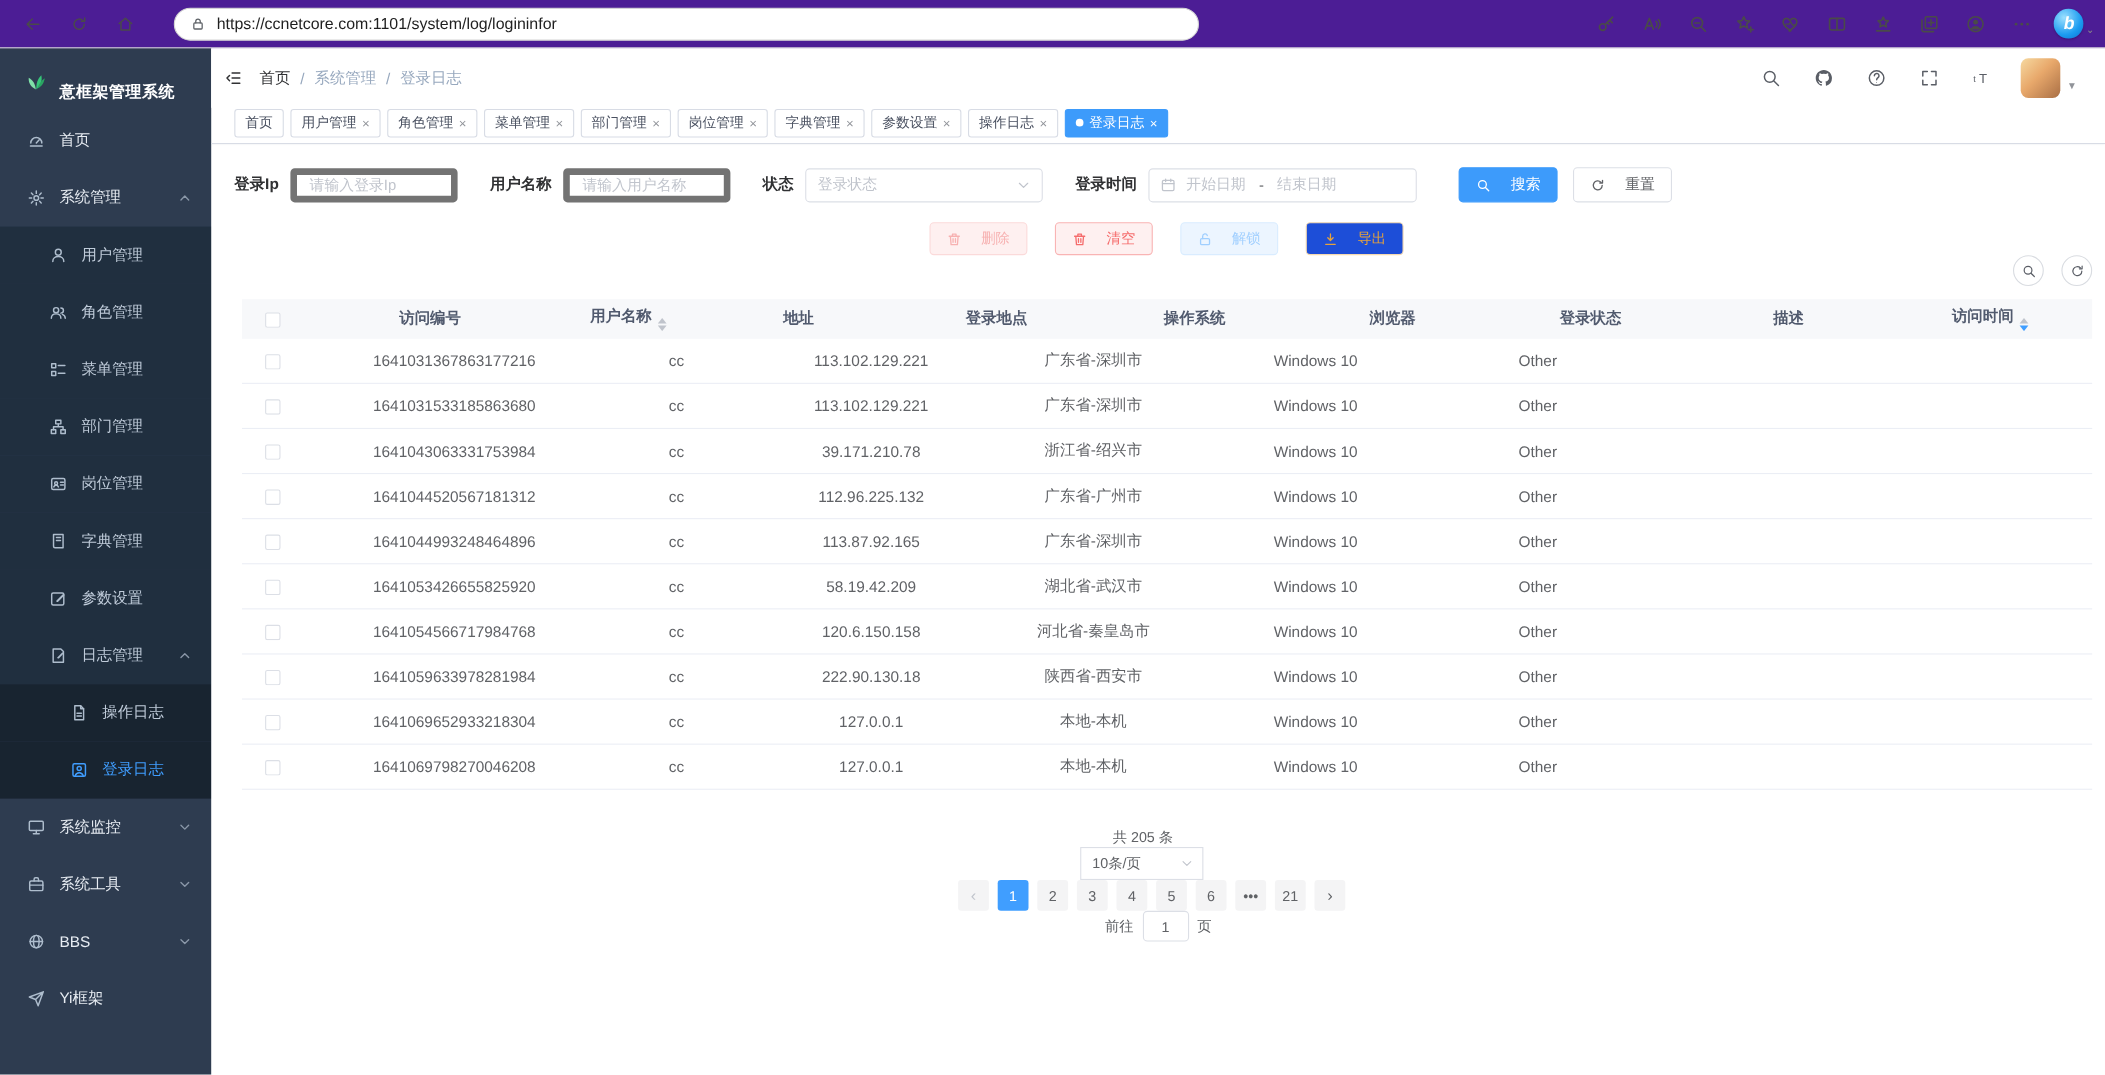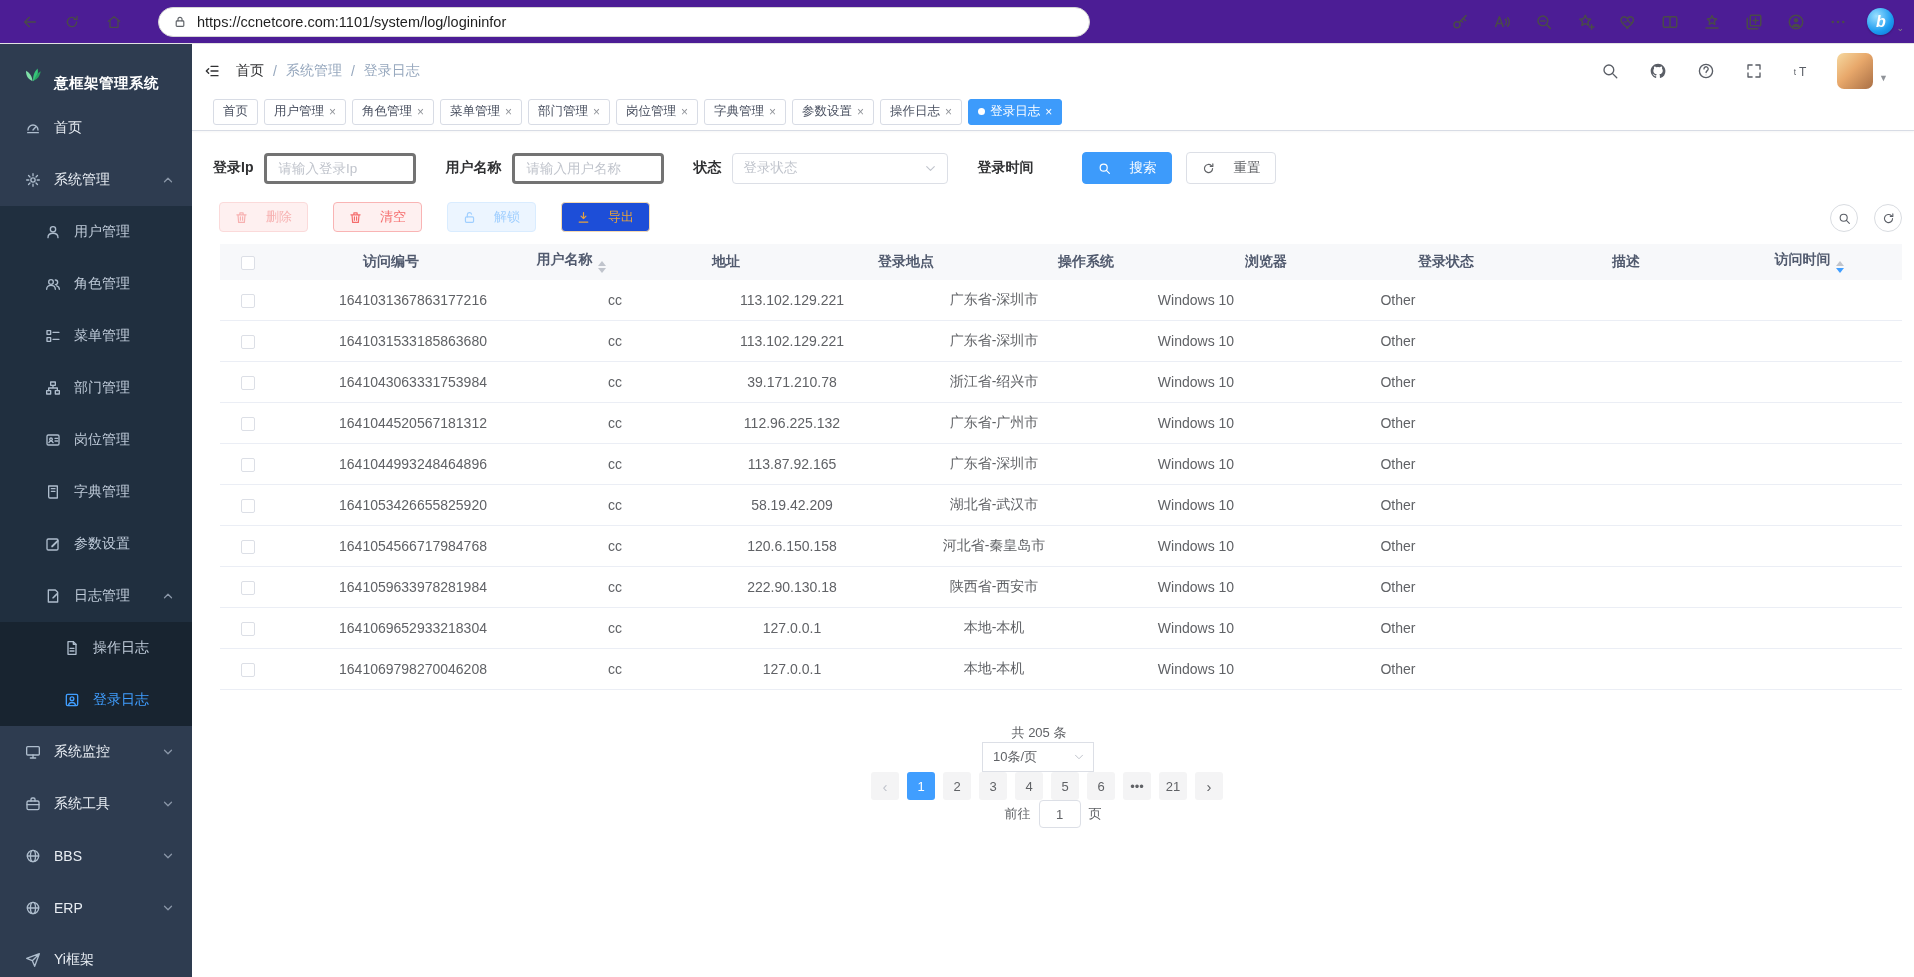--- a/index.html
+++ b/index.html
@@ -62,40 +62,40 @@
   .tag { height:26px; border:1px solid #d8dce5; background:#fff; border-radius:3px;
     display:flex; align-items:center; gap:5px; padding:0 9px; font-size:12.5px; color:#495060; cursor:pointer; }
   .tag .x { font-size:12px; color:#909399; line-height:1; }
   .tag.active { background:#3d9bfb; border-color:#3d9bfb; color:#fff; }
   .tag.active .x { color:#fff; }
   .tag .dot { width:7px; height:7px; border-radius:50%; background:#fff; }
 
   
   .filter-row { display:flex; align-items:center; margin:21px 0 0 21px; font-size:14px; }
   .f-label { font-weight:bold; color:#303133; margin-right:11px; white-space:nowrap; }
-  .f-input { height:31px; border:3px solid #737373; border-radius:4px; padding:0 11px;
+  .f-input { height:31px; border:6px solid #737373; border-radius:4px; padding:0 11px;
     font-size:13.5px; color:#4c1d95; outline:none; font-family:inherit; }
   .f-input::placeholder { color:#c0c4cc; }
   .gap { width:29px; }
   .f-select { width:216px; height:31px; border:1px solid #dcdfe6; border-radius:4px;
     display:flex; align-items:center; padding:0 10px; color:#c0c4cc; font-size:13.5px; cursor:pointer; }
   .f-select .ic { width:13px; height:13px; margin-left:auto; color:#c0c4cc; }
   .f-date { width:244px; height:31px; border:1px solid #dcdfe6; border-radius:4px;
     display:flex; align-items:center; padding:0 10px; font-size:13.5px; cursor:pointer; }
   .f-date .ic { width:14px; height:14px; color:#c0c4cc; margin-right:9px; }
   .f-date .ph { color:#c0c4cc; }
   .f-date .dash { color:#606266; margin:0 12px; }
   .btn { height:32px; border-radius:4px; display:inline-flex; align-items:center; gap:18px;
     padding:0 15px; font-size:13.5px; cursor:pointer; border:1px solid transparent; white-space:nowrap; }
   .btn .ic { width:13px; height:13px; stroke-width:2.2; }
   .btn-search { background:#3d9bfb; border-color:#3d9bfb; color:#fff; margin-left:38px; }
   .btn-reset { background:#fff; border-color:#dcdfe6; color:#606266; margin-left:14px; }
 
   
-  .toolbar { display:flex; align-items:flex-end; margin:18px 12px 0 27px; }
+  .toolbar { display:flex; align-items:center; margin:18px 12px 0 27px;flex-direction:column; }
   .tb { height:30px; font-size:13px; }
   .tb + .tb { margin-left:25px; }
   .st-danger-disabled { background:#fef0f0; border-color:#fbdada; color:#f7b1b1; }
   .st-danger { background:#fef0f0; border-color:#f9b4b4; color:#f56c6c; }
   .st-primary-disabled { background:#ecf5ff; border-color:#d9ecff; color:#a0cfff; }
   .st-warning { background:#1d4ed8; border-color:#f5dab1; color:#e6a23c; }
   .tool-circles { margin-left:auto; display:flex; gap:16px; }
   .circle-btn { width:28px; height:28px; border:1px solid #d9dce1; border-radius:50%;
     display:flex; align-items:center; justify-content:center; color:#5a5e66; cursor:pointer; background:#fff; }
   .circle-btn .ic { width:13px; height:13px; }
@@ -496,29 +496,20 @@
     <svg class="mi ic">
             <use href="#globe-icon"></use>
           </svg>
     <span class="mlabel">BBS</span>
     <svg class="chev ic">
             <use href="#chevron-down-icon"></use>
           </svg>
   </div>
         <div class="menu-item lvl0">
     <svg class="mi ic">
-            <use href="#globe-icon"></use>
-          </svg>
-    <span class="mlabel">ERP</span>
-    <svg class="chev ic">
-            <use href="#chevron-down-icon"></use>
-          </svg>
-  </div>
-        <div class="menu-item lvl0">
-    <svg class="mi ic">
             <use href="#send-icon"></use>
           </svg>
     <span class="mlabel">Yi框架</span>
 
   </div>
       </div>
   </div>
 
   <div class="main">
 
@@ -618,20 +609,28 @@
       <span class="gap"></span>
       <span class="f-label">状态</span>
       <div class="f-select">
         <span>登录状态</span>
         <svg class="ic">
             <use href="#chevron-down-icon"></use>
           </svg>
       </div>
       <span class="gap"></span>
       <span class="f-label">登录时间</span>
+      <div class="f-date">
+        <svg class="ic">
+            <use href="#calendar-icon"></use>
+          </svg>
+        <span class="ph">开始日期</span>
+        <span class="dash">-</span>
+        <span class="ph">结束日期</span>
+      </div>
       <div class="btn btn-search">
         <svg class="ic">
             <use href="#search-icon"></use>
           </svg>
         <span>搜索</span>
       </div>
       <div class="btn btn-reset">
         <svg class="ic">
             <use href="#refresh-icon"></use>
           </svg>

